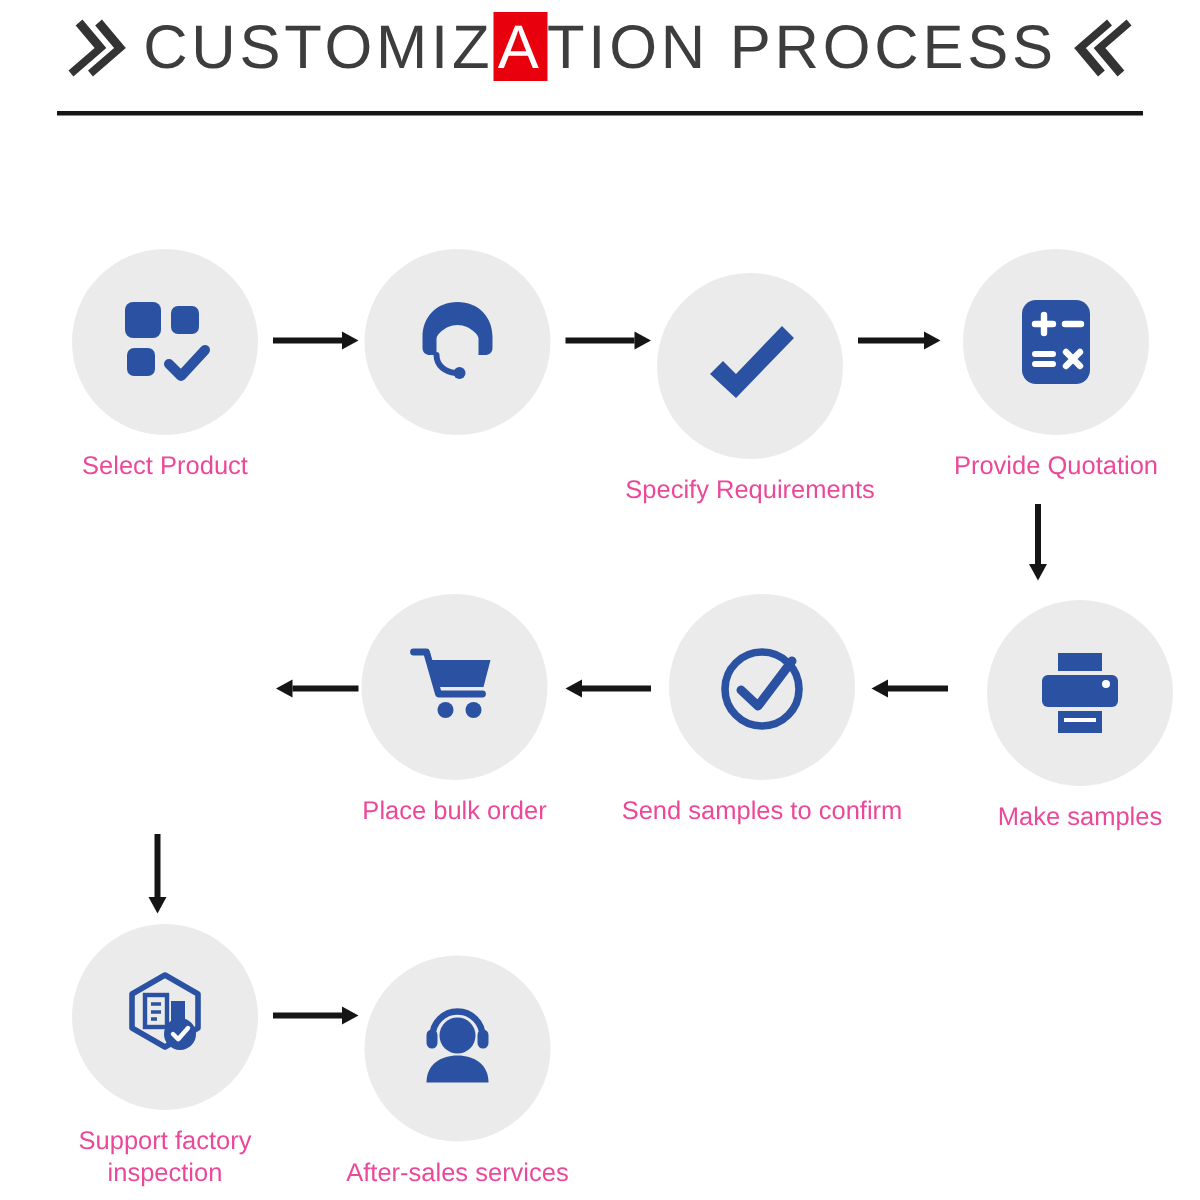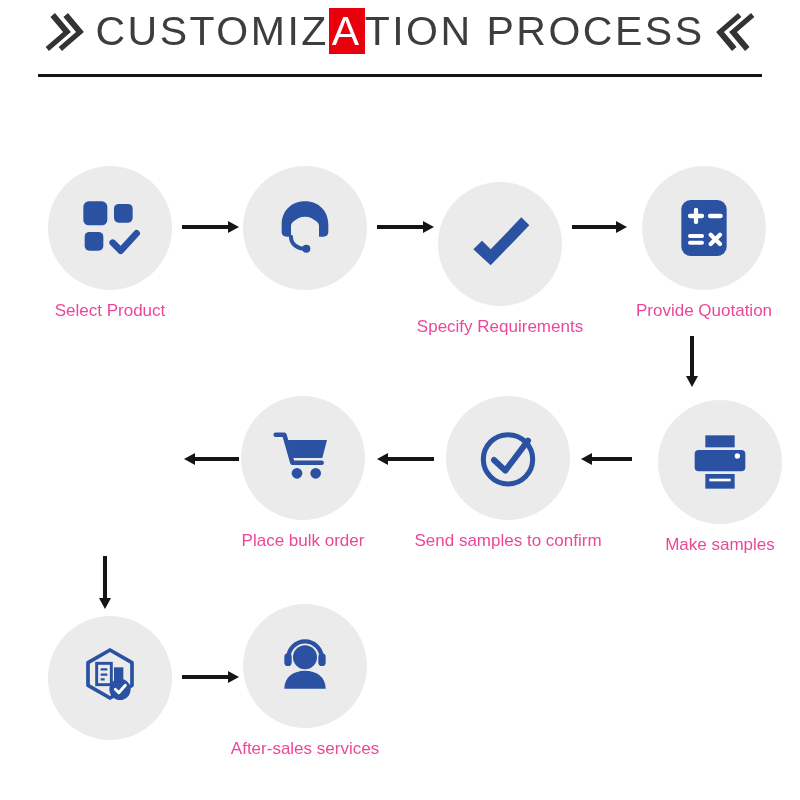--- a/index.html
+++ b/index.html
@@ -173,23 +173,24 @@
         <svg viewBox="0 0 48 48">
           <polygon class="s" points="24,3 40.5,12.5 40.5,29.5 24,39 7.5,29.5 7.5,12.5" stroke-width="2.8" stroke-linejoin="round"></polygon>
           <rect class="s" x="14" y="13" width="11" height="16" stroke-width="2.2"></rect>
           <path class="s" d="M17 17.5 h5 M17 21.5 h5 M17 25 h3" stroke-width="1.7"></path>
           <rect class="b" x="27" y="16" width="7" height="13"></rect>
           <circle class="b" cx="31.5" cy="32.5" r="8"></circle>
           <path class="ws" d="M28 32.5 l2.6 2.6 L35.5 29.5" stroke-width="2.2" stroke-linecap="round" stroke-linejoin="round"></path>
         </svg>
       </span>
     </div>
-  </div>
-
-  <div class="step" style="left:243px; top:604px;">
+    <div class="label narrow">Support factory inspection</div>
+  </div>
+
+  <div class="step" style="left:243px; top:637px;">
     <div class="circle">
       <span class="icon">
         <svg viewBox="0 0 48 48">
           <circle class="b" cx="24" cy="17.5" r="9"></circle>
           <path class="b" d="M8.5 41 C8.5 32 15.5 27.5 24 27.5 C32.5 27.5 39.5 32 39.5 41 Z"></path>
           <path class="s" d="M11.5 18 a12.5 12.5 0 0 1 25 0" stroke-width="3.2"></path>
           <rect class="b" x="8.5" y="14.5" width="5.5" height="9.5" rx="2.7"></rect>
           <rect class="b" x="34" y="14.5" width="5.5" height="9.5" rx="2.7"></rect>
         </svg>
       </span>

